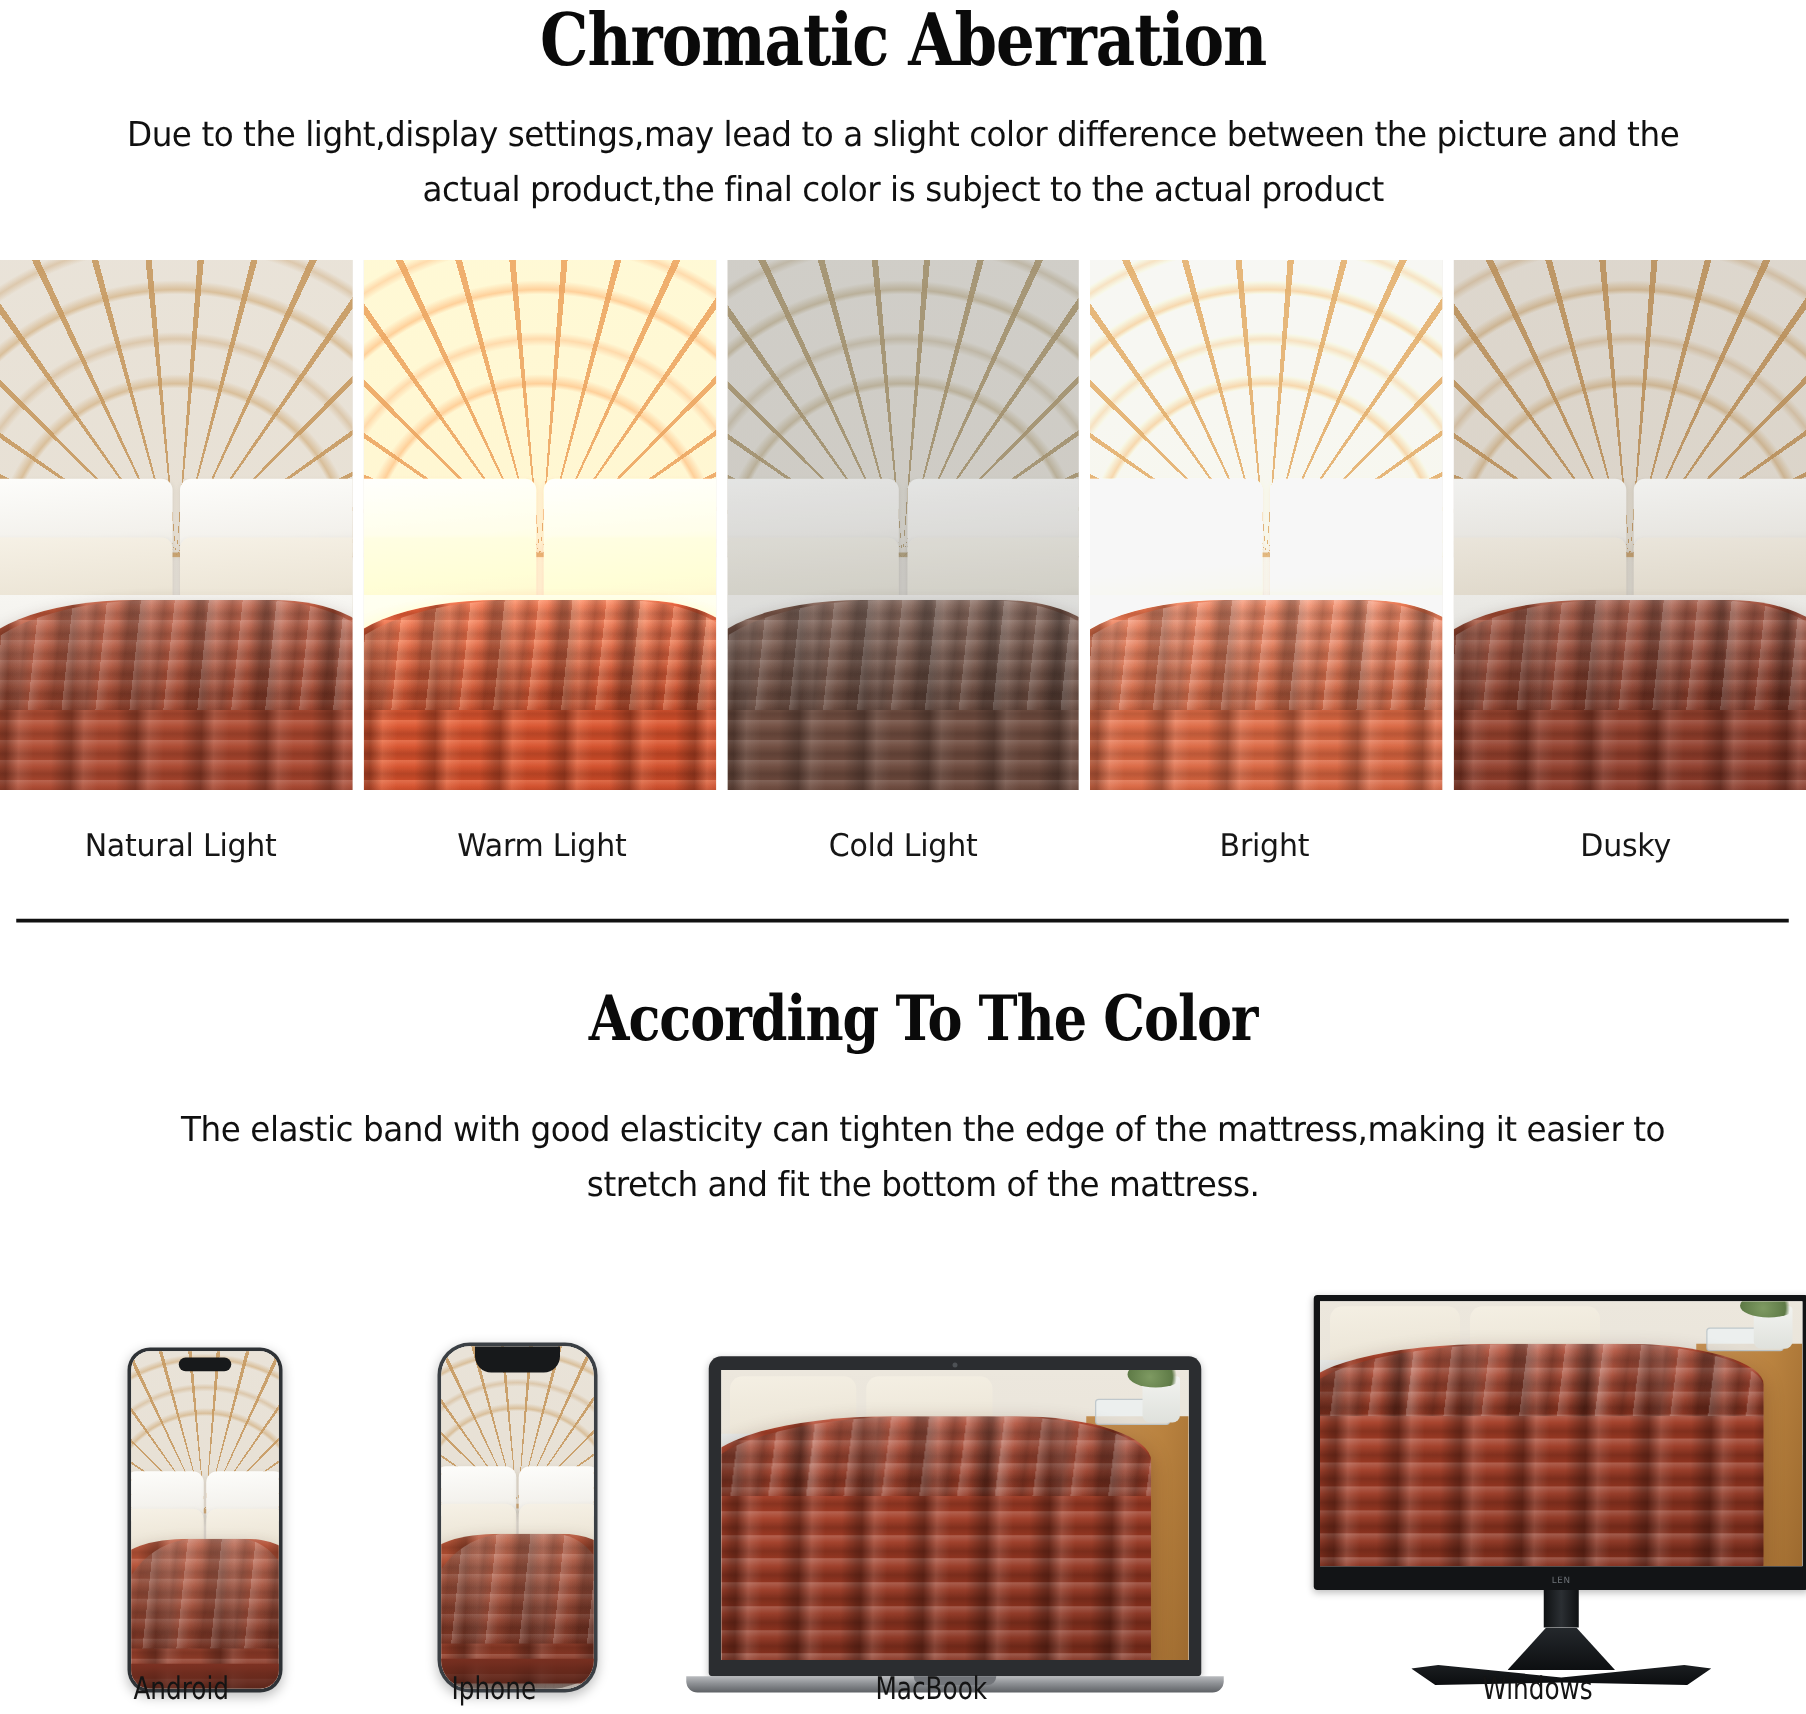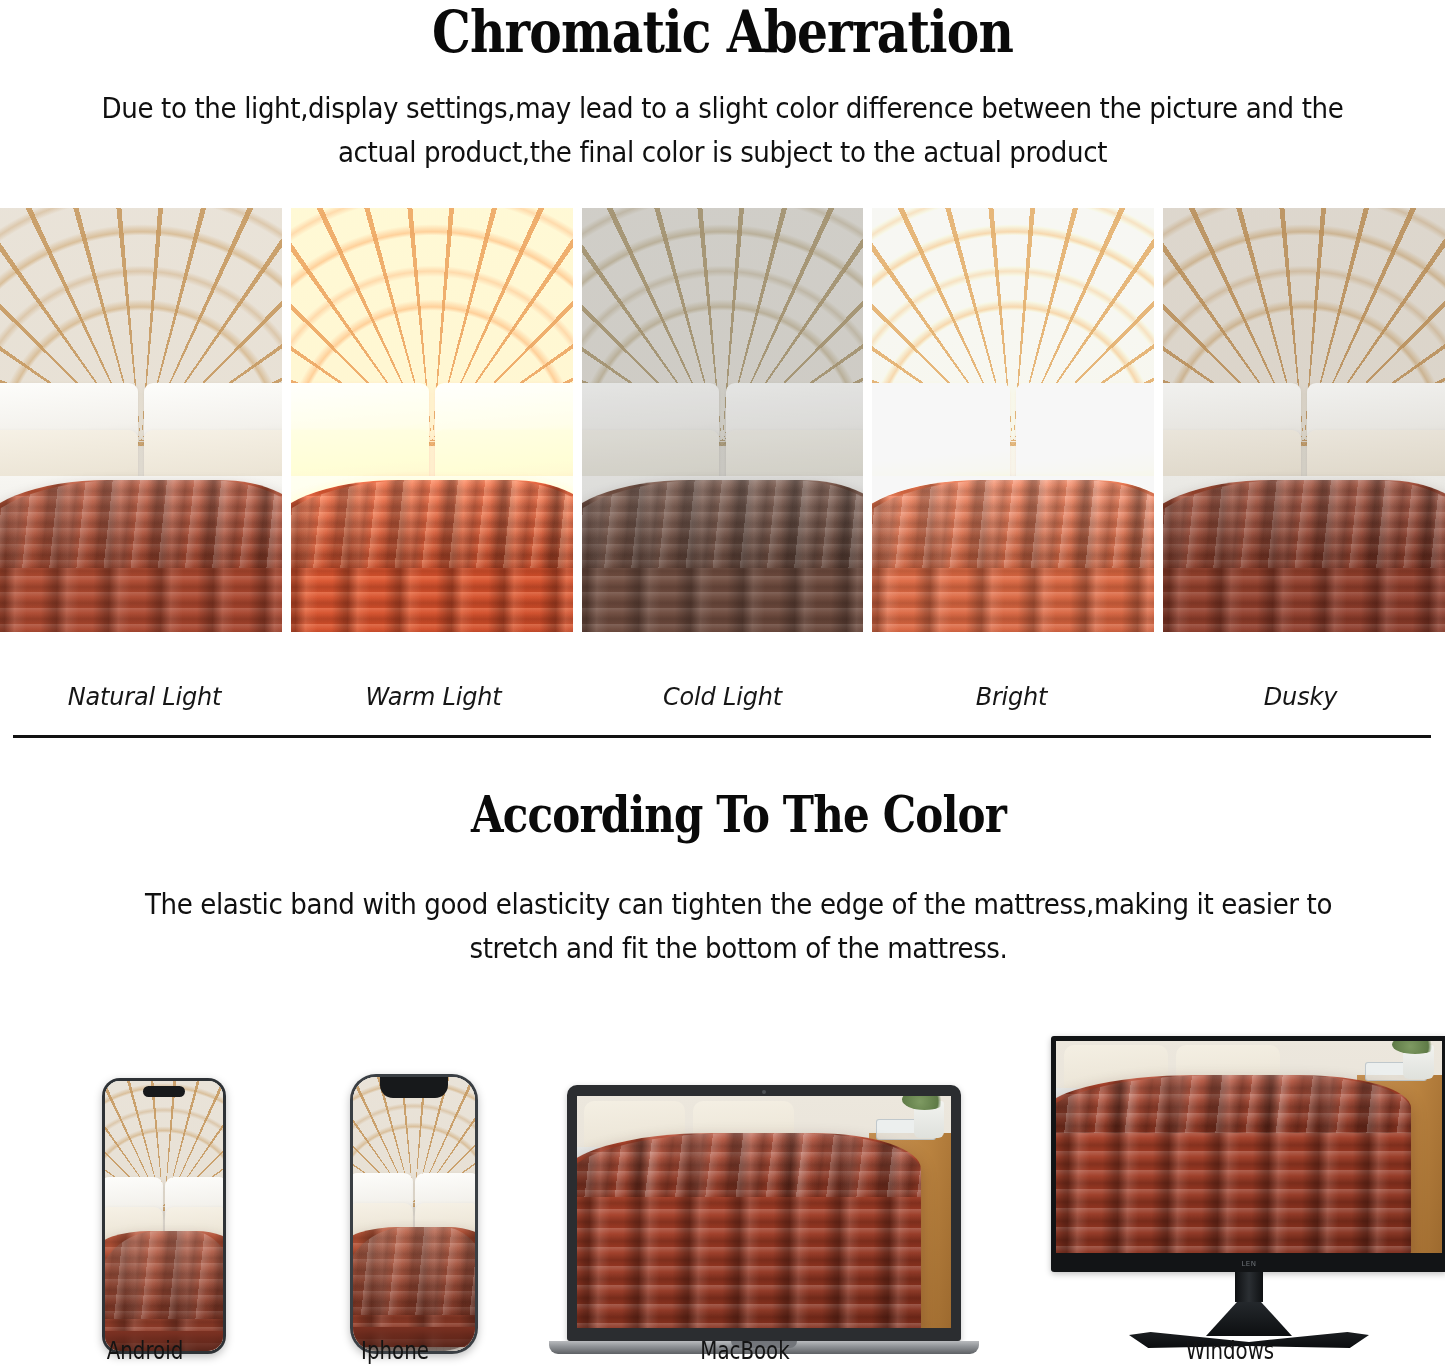--- a/index.html
+++ b/index.html
@@ -201,24 +201,23 @@
   
   .panel-natural .scene { filter: none; }
   .panel-warm   .scene { filter: sepia(0.30) saturate(1.42) brightness(1.04) hue-rotate(-6deg); }
   .panel-cold   .scene { filter: saturate(0.60) brightness(0.92) hue-rotate(8deg) contrast(0.96); }
   .panel-bright .scene { filter: brightness(1.16) saturate(1.06) contrast(0.94); }
   .panel-dusky  .scene { filter: brightness(0.93) saturate(0.95) contrast(1.05); }
 
   
   #light-labels {
     position: absolute;
-    top: 676px; left: 0;
+    top: 656px; left: 0;
     width: 1445px; height: 42px;
     display: flex;
-    font-style: italic;
   }
   #light-labels .lbl {
     flex: 1 1 0;
     text-align: center;
     font-family: "DejaVu Sans", sans-serif;
     font-size: 25px;
     line-height: 42px;
     color: #161616;
     letter-spacing: -0.2px;
     transform: scaleX(0.96);

